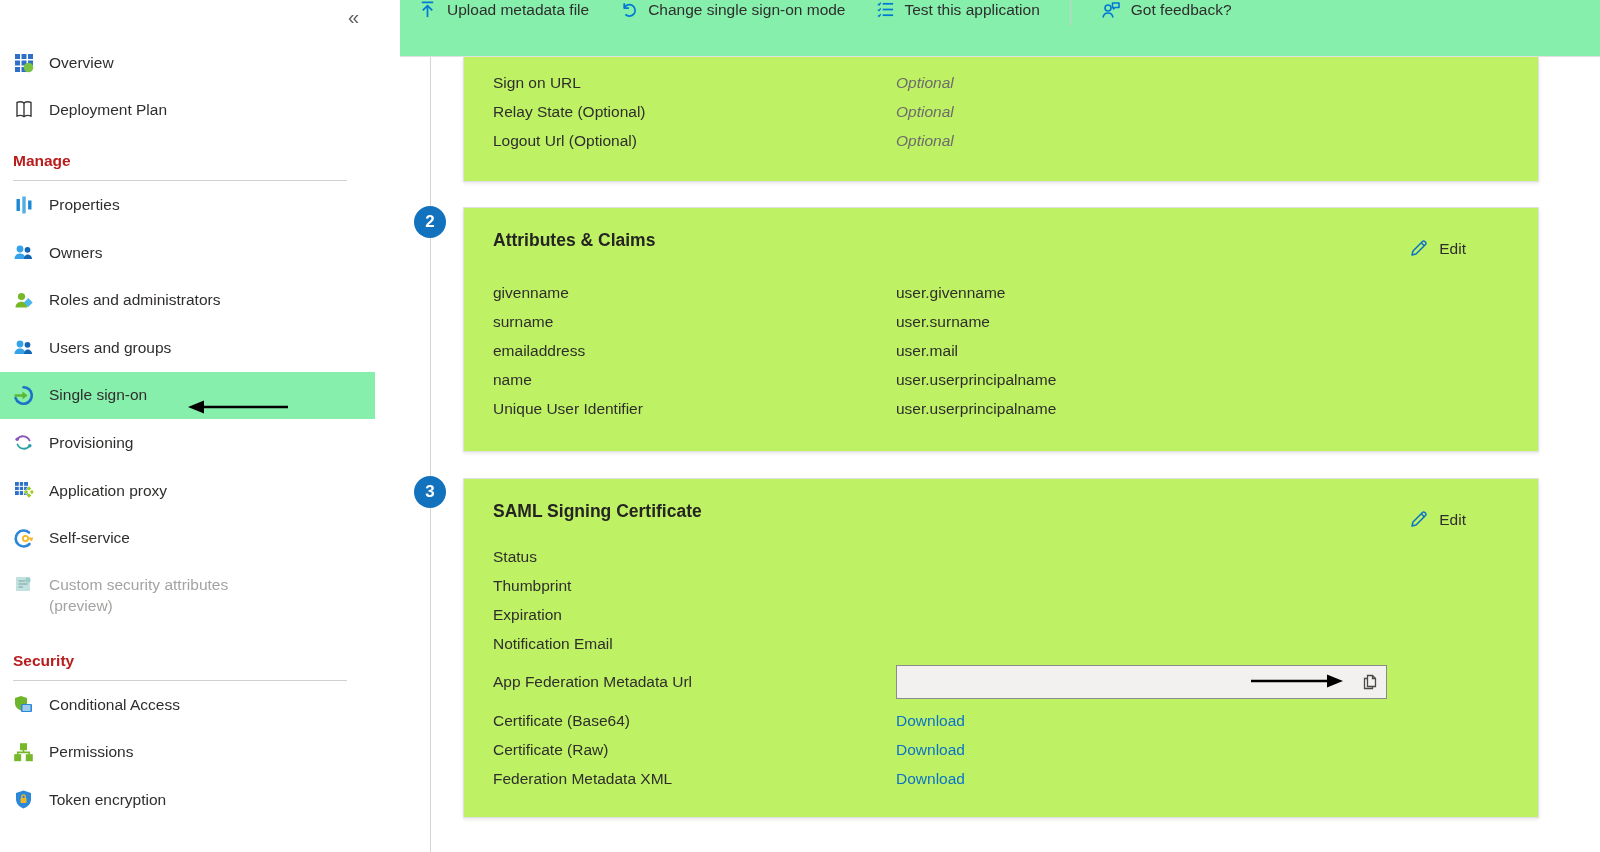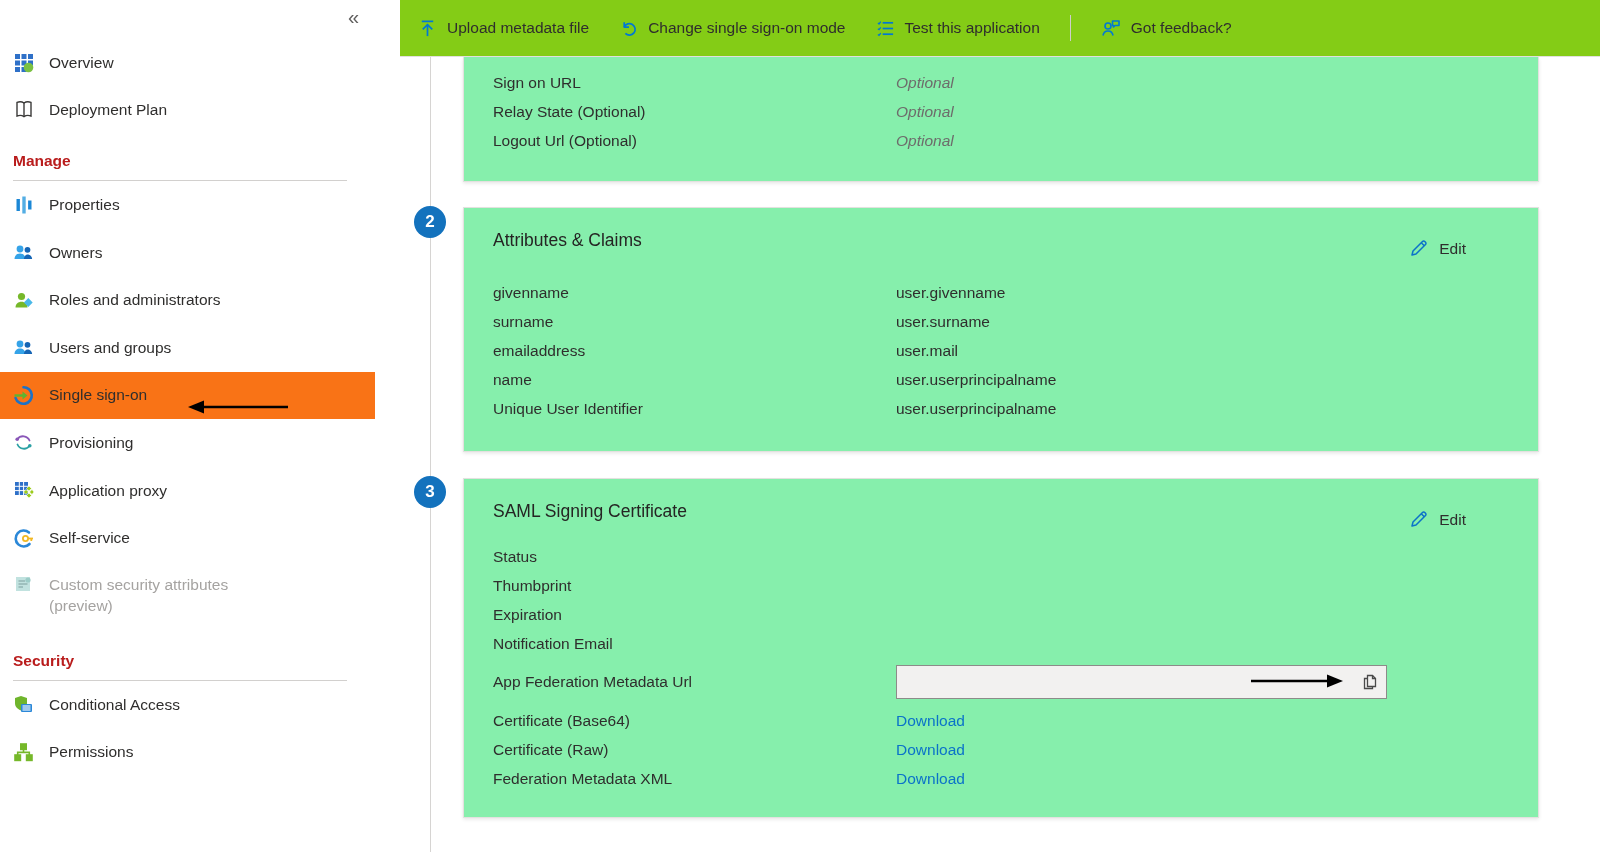--- a/index.html
+++ b/index.html
@@ -10,54 +10,54 @@
   }
 
   
   .sidebar { position:absolute; left:0; top:0; width:375px; height:852px; background:#fff; }
   .collapse { position:absolute; top:6px; right:16px; font-size:20px; color:#5f5e5d; cursor:pointer; }
   .nav { position:absolute; top:39px; left:0; right:0; }
   .side-item {
     display:flex; align-items:center; gap:15px; height:47.6px;
     padding-left:13px; font-size:15.5px; color:#2f2e2d; cursor:pointer;
   }
-  .side-item.active { background:#f97316; }
+  .side-item.active { background:#86efac; }
   .side-item.disabled { color:#a5a3a1; cursor:default; }
   .side-item .icn { width:21px; height:21px; flex:0 0 21px; display:flex; align-items:center; justify-content:center; }
   .side-item.two-line { height:72px; align-items:flex-start; padding-top:12px; }
   .side-item.two-line .lbl2 { line-height:21px; }
   .side-header { font-size:15.5px; font-weight:bold; color:#b91c1c; padding:18px 0 10px 13px; }
   .side-divider { border:none; border-top:1px solid #d2d0ce; margin:0 28px 0 13px; }
 
   
   .toolbar {
-    position:absolute; left:400px; right:0; top:0; height:57px; background:#84cc16;
-    border-bottom:1px solid #e2e0de; display:flex; align-items:center; padding-left:18px; gap:30px;
+    position:absolute; left:400px; right:0; top:0; height:57px; background:#86efac;
+    border-bottom:1px solid #e2e0de; display:flex; align-items:flex-start; padding-left:18px; gap:30px;
   }
   .tb-item { display:flex; align-items:center; gap:10px; font-size:15.5px; color:#2f2e2d; cursor:pointer; white-space:nowrap; }
   .tb-divider { width:1px; height:26px; background:#cfcdcb; }
 
   
   .timeline { position:absolute; left:430px; top:57px; width:1px; height:795px; background:#d6d4d2; }
   .step-circle {
     position:absolute; left:414px; width:32px; height:32px; border-radius:50%;
     background:#1372bd; color:#fff; font-size:17px; font-weight:bold;
     display:flex; align-items:center; justify-content:center; z-index:3;
   }
   .step-2 { top:206px; } .step-3 { top:476px; }
 
   .card {
-    position:absolute; left:463px; width:1076px; background:#86efac;
+    position:absolute; left:463px; width:1076px; background:#bef264;
     border:1px solid #e3e1df; box-shadow:0 1.6px 3.6px rgba(0,0,0,.10), 0 0.3px 0.9px rgba(0,0,0,.07);
   }
   .card1 { top:57px; height:125px; border-top:none; }
   .card2 { top:207px; height:245px; }
   .card3 { top:478px; height:340px; }
 
-  .card-title { font-size:17.5px; color:#252423; padding:22px 0 0 29px; }
+  .card-title { font-size:17.5px; color:#252423; padding:22px 0 0 29px;font-weight:bold; }
   .edit-btn { position:absolute; top:30px; right:72px; display:flex; align-items:flex-end; gap:10px; font-size:15.5px; color:#2f2e2d; cursor:pointer; }
 
   .row { position:relative; height:29px; }
   .row .rlabel { position:absolute; left:29px; top:50%; transform:translateY(-50%); font-size:15.5px; color:#2f2e2d; white-space:nowrap; }
   .row .rvalue { position:absolute; left:432px; top:50%; transform:translateY(-50%); font-size:15.5px; color:#2f2e2d; white-space:nowrap; }
   .row .rvalue.optional { font-style:italic; color:#6d6c6b; }
   .row .rvalue a, .dl-link { color:#0b72c9; text-decoration:none; font-size:15.5px; cursor:pointer; }
 
   .card1 .rows { padding-top:11px; }
   .card2 .rows { margin-top:27px; }
@@ -248,20 +248,30 @@
         <svg width="21" height="21" viewBox="0 0 21 21" fill="none" stroke="#76b82a" stroke-width="1.6">
             <rect x="7.8" y="2" width="5.4" height="5.4" fill="#76b82a"></rect>
             <rect x="2" y="13" width="5.4" height="5.4" fill="#76b82a"></rect>
             <rect x="13.6" y="13" width="5.4" height="5.4" fill="#76b82a"></rect>
             <path d="M10.5 7.4v3M4.7 13v-2.6h11.6V13"></path>
           </svg>
       </span>
       <span class="lbl">Permissions</span>
     </div>
 
+    <div class="side-item">
+      <span class="icn">
+        <svg width="21" height="21" viewBox="0 0 21 21">
+            <path d="M10.5 1.5l7.5 2.5v6c0 5-3.3 7.8-7.5 9.5C6.3 17.8 3 15 3 10V4z" fill="#2b88d8"></path>
+            <rect x="7.5" y="9" width="6" height="5" rx=".8" fill="#f2b824"></rect>
+            <path d="M8.8 9V7.6a1.7 1.7 0 0 1 3.4 0V9" fill="none" stroke="#f2b824" stroke-width="1.4"></path>
+          </svg>
+      </span>
+      <span class="lbl">Token encryption</span>
+    </div>
 
   </div>
 </div>
 
 <div class="toolbar">
   <div class="tb-item">
     <span>
       <svg width="19" height="19" viewBox="0 0 20 20" fill="none" stroke="#0078d4" stroke-width="1.8">
           <line x1="4" y1="2.5" x2="16" y2="2.5"></line>
           <line x1="10" y1="6" x2="10" y2="18"></line>

